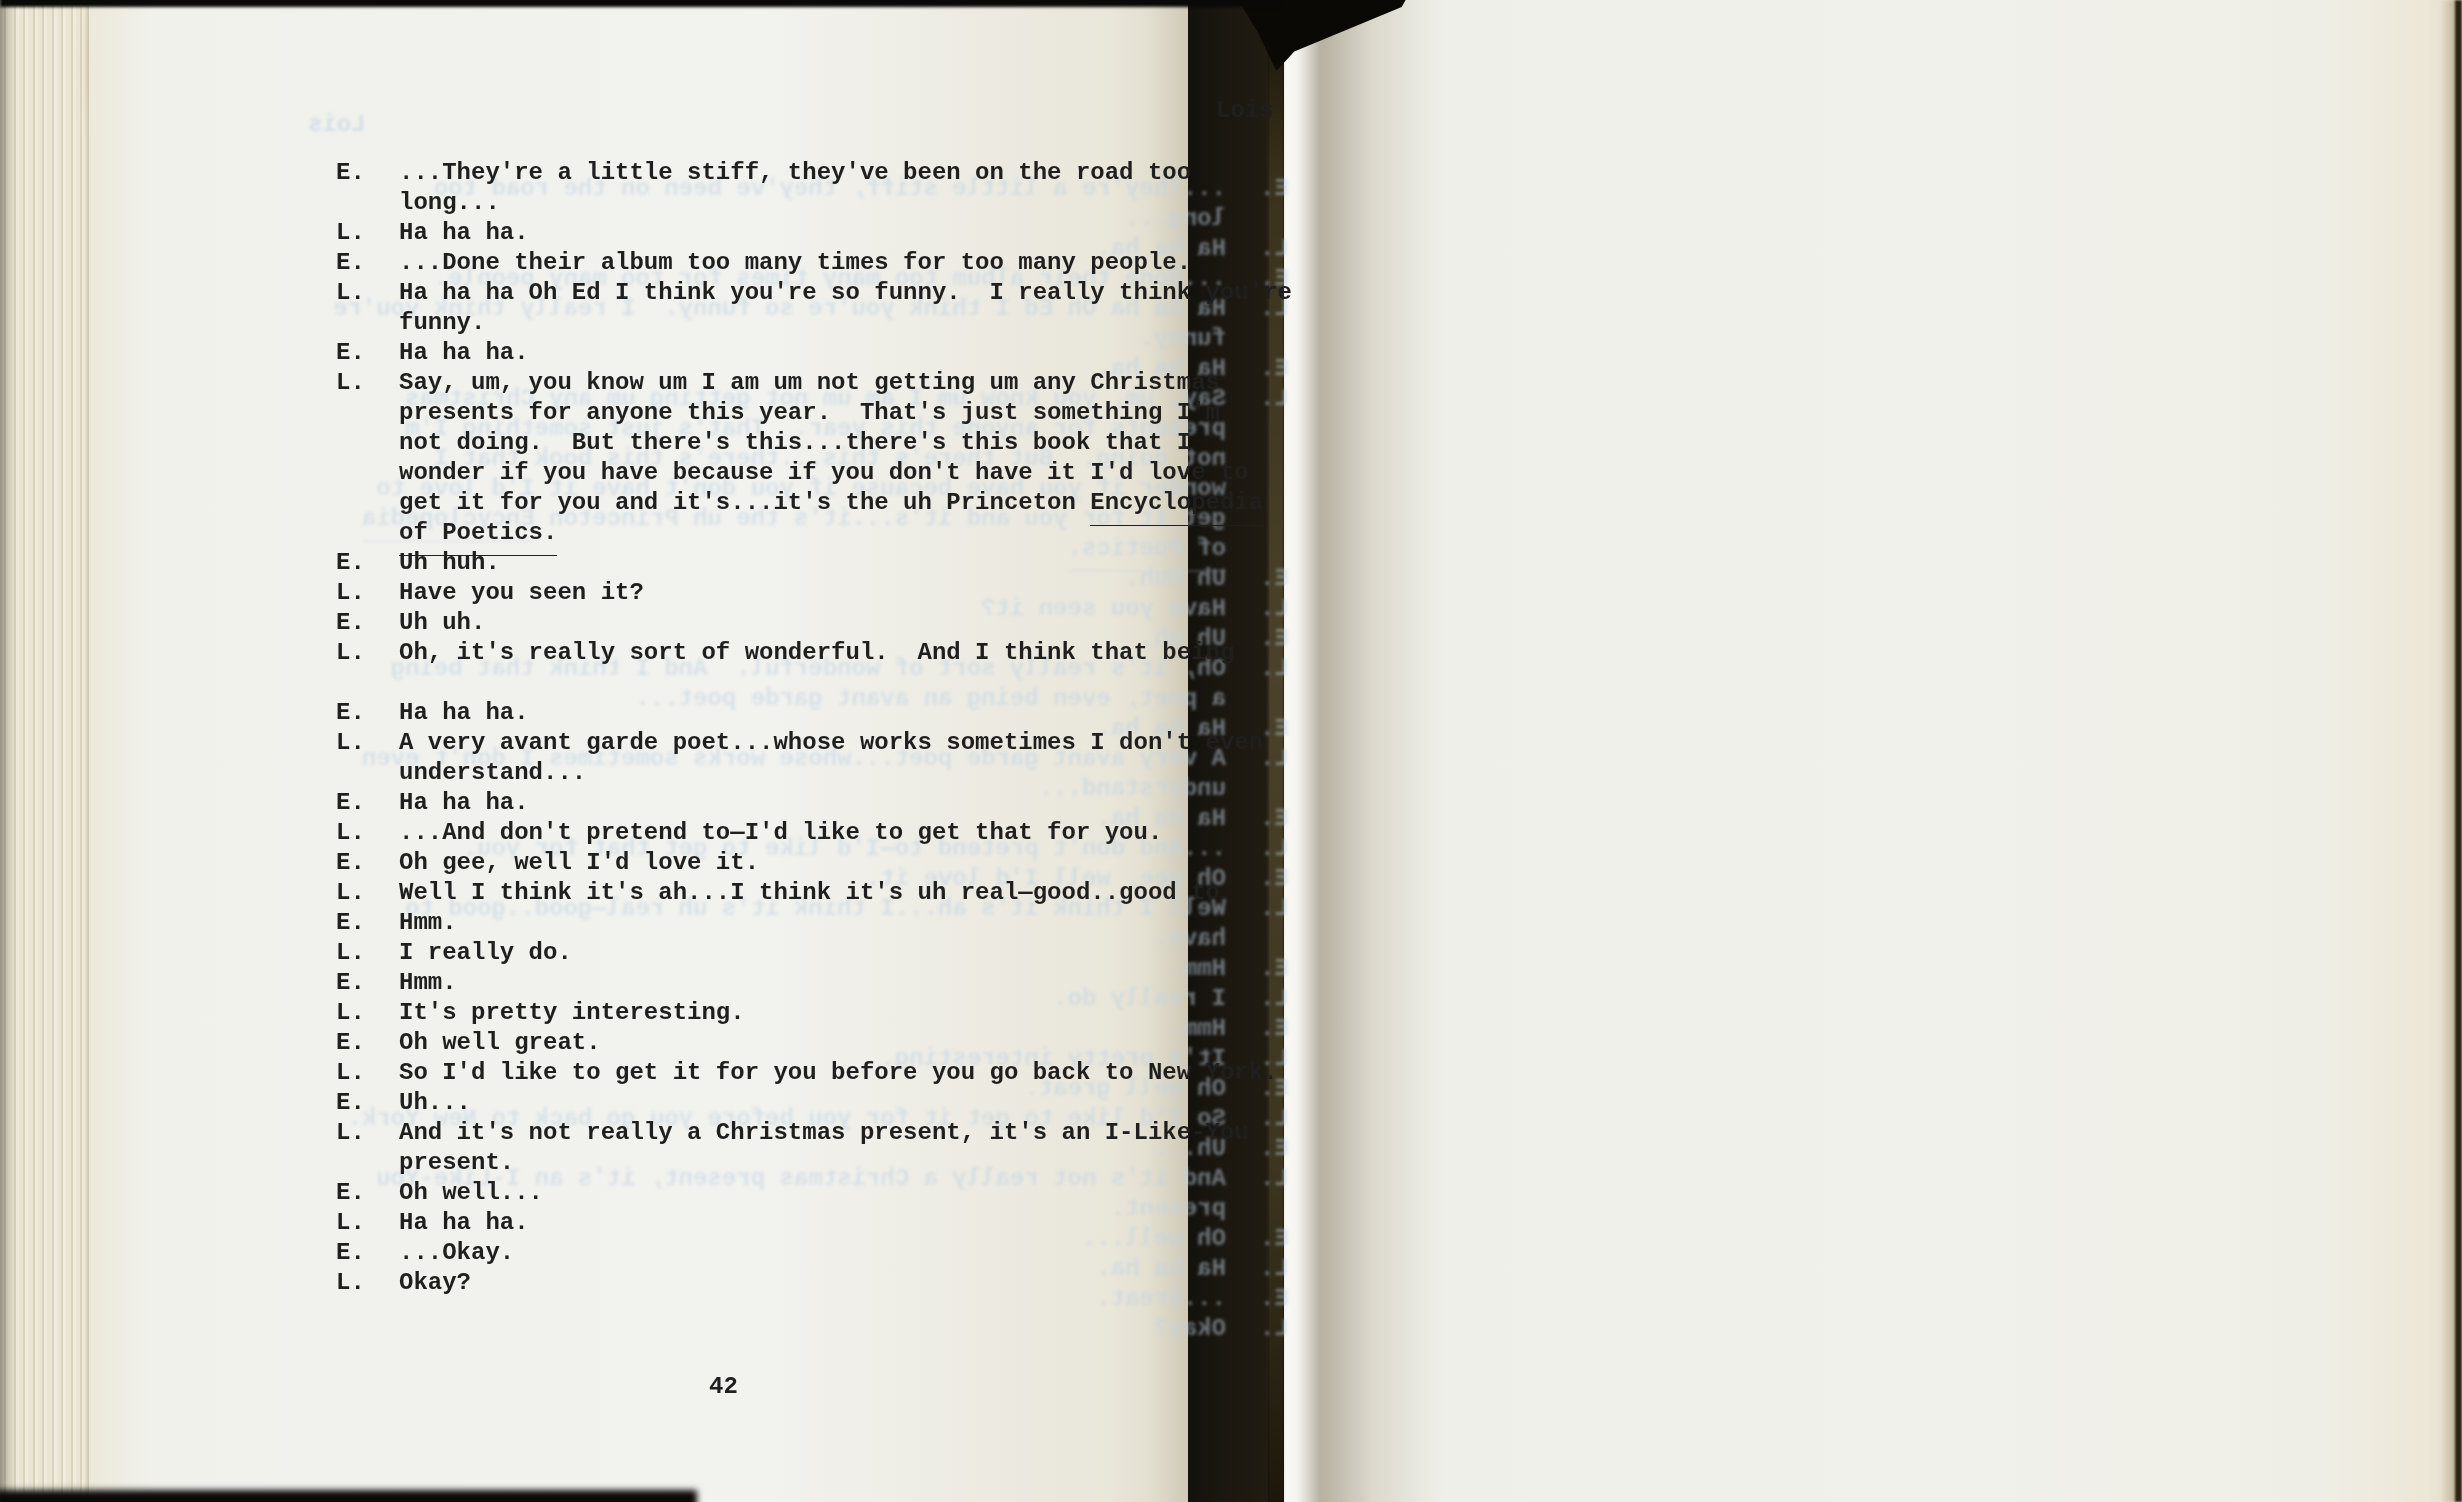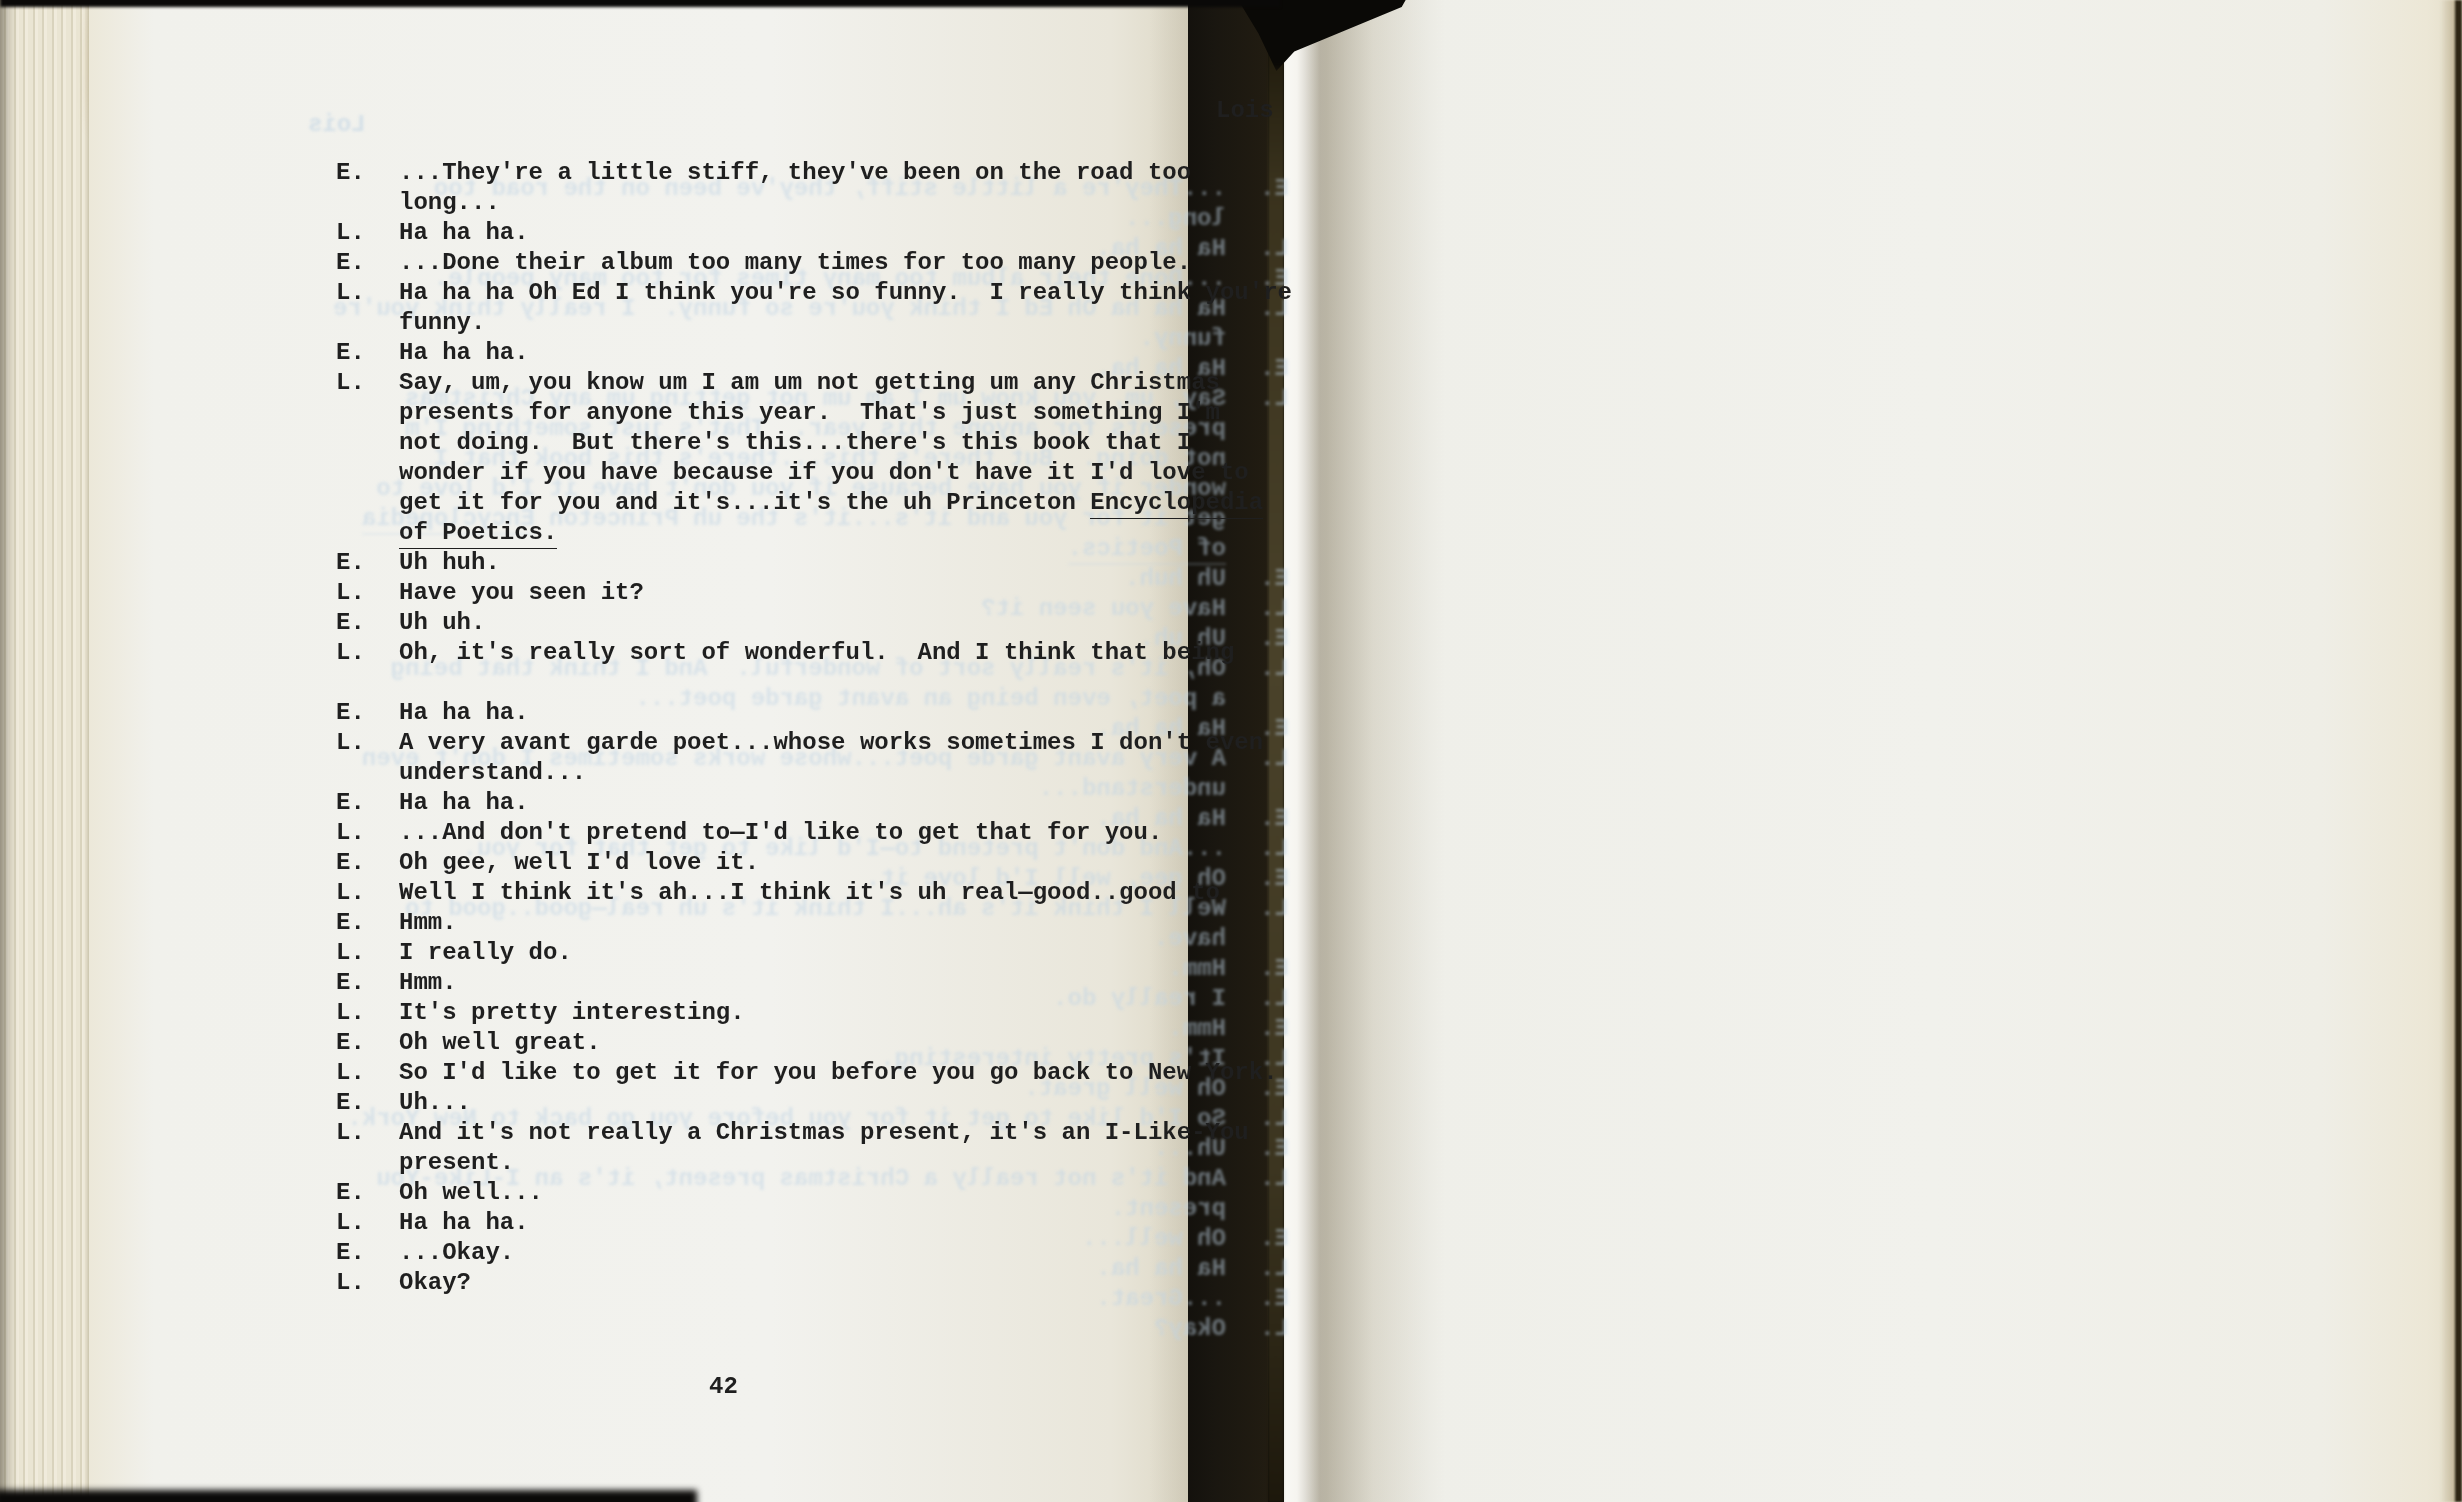--- a/index.html
+++ b/index.html
@@ -30,21 +30,21 @@
   .edge-right{position:absolute;right:0;top:0;width:7.1px;height:100%;background:#2c2413;filter:blur(1.2px);}
   .crease-right{position:absolute;left:2440px;top:0;width:15.5px;height:100%;pointer-events:none;
      background:linear-gradient(90deg,rgba(150,130,90,0),rgba(150,130,90,.45));filter:blur(1.2px);}
   
   .header,.pageno{position:absolute;font-size:24px;line-height:1;font-weight:bold;color:var(--ink);z-index:3;}
   .body{position:absolute;width:953px;z-index:2;}
   .row{display:flex;height:30px;}
   .spk{flex:none;font-size:24px;line-height:30px;font-weight:bold;color:var(--ink);white-space:pre;}
   .body-left .spk{width:63px;}
   .txt{font-size:24px;line-height:30px;font-weight:bold;color:var(--ink);white-space:pre;}
-  .u{border-bottom:1.8px solid var(--ink);padding-bottom:2px;}
+  .u{border-bottom:1.8px solid var(--ink);padding-bottom:9px;}
   
   .ghost{z-index:1;transform:scaleX(-1) translateY(15.5px);filter:blur(1.8px);opacity:.5;pointer-events:none;}
   .ghost .spk,.ghost .txt{color:var(--ghost);}
   .ghost .u{border-color:var(--ghost);}
   .ghost-h{position:absolute;font-size:24px;font-weight:bold;line-height:1;color:var(--ghost);
      transform:scaleX(-1);filter:blur(1.5px);opacity:.6;z-index:1;pointer-events:none;}
   .hdr-left{left:1127px;top:99px;}
   .gh-left{left:219px;top:113px;}
   .body-left{left:247px;top:158px;}
   .pn-left{left:620px;top:1375px;}

